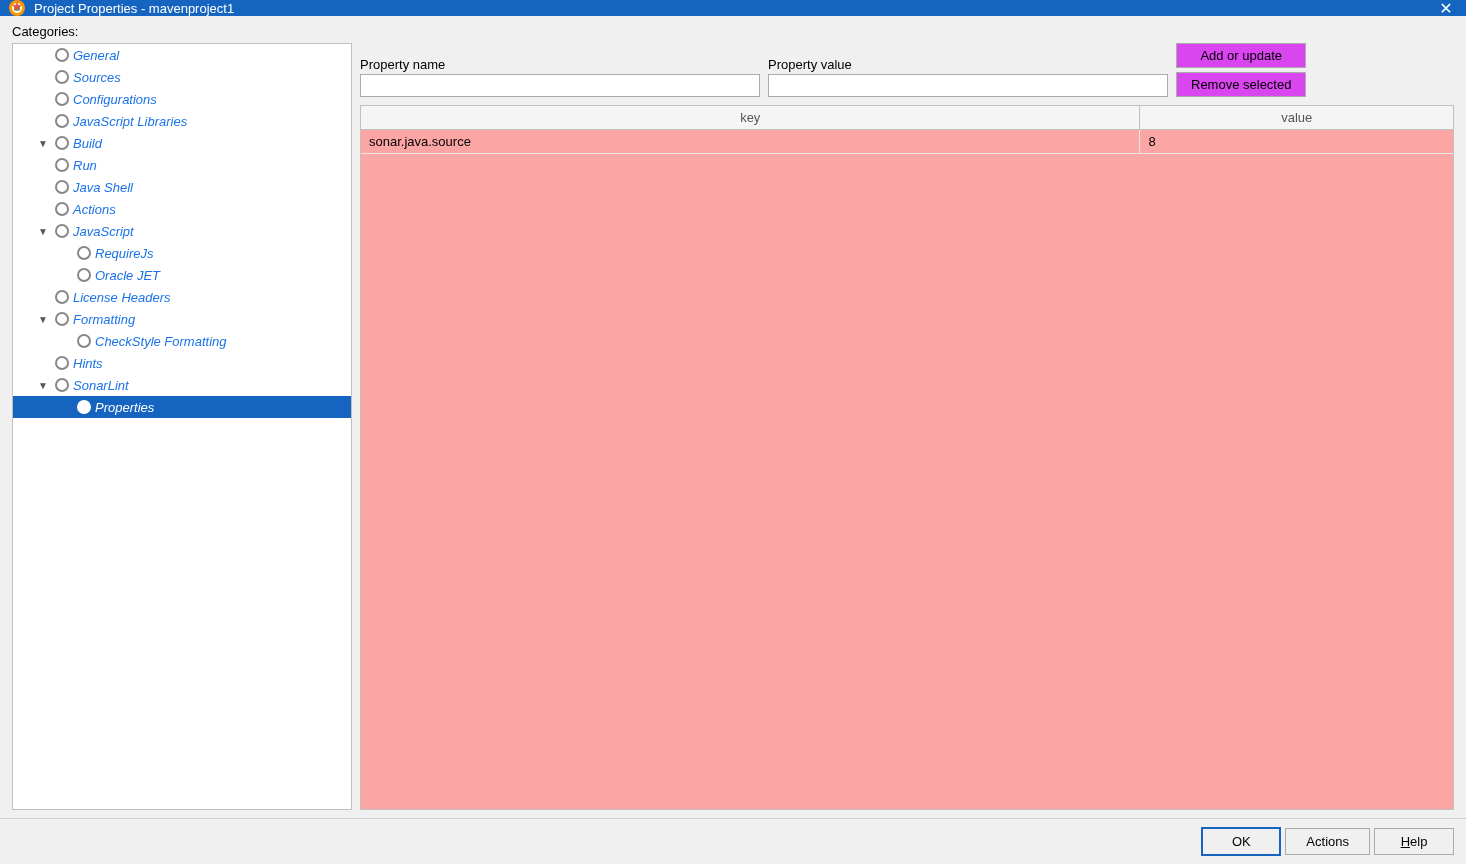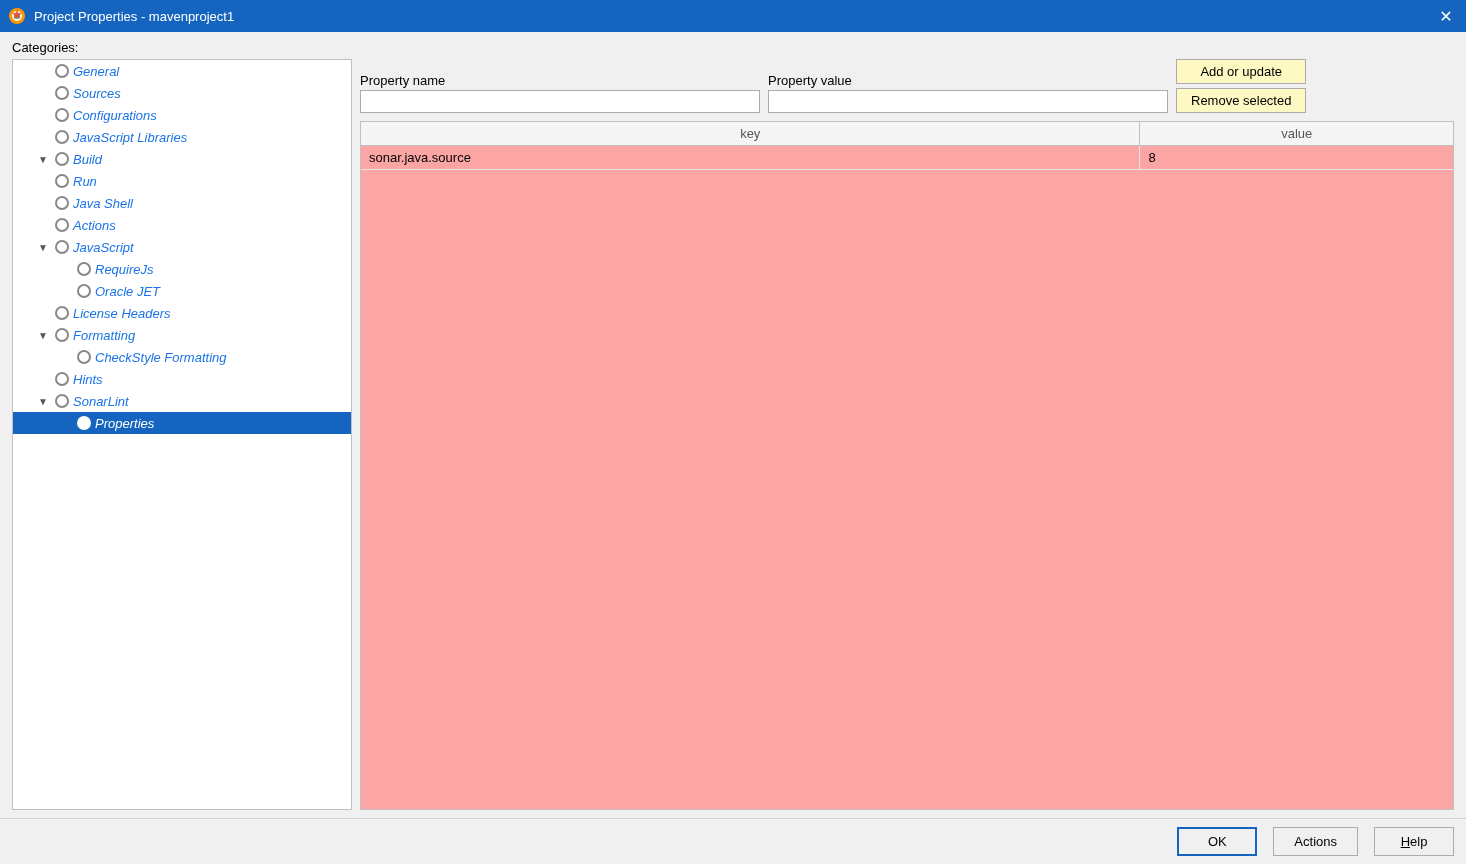--- a/index.html
+++ b/index.html
@@ -20,21 +20,21 @@
       flex-direction: column;
     }
 
     .titlebar {
       background: #1565c0;
       color: white;
       display: flex;
       align-items: center;
       justify-content: space-between;
       padding: 0 8px;
-      height: 32px;
+      height: 16px;
       flex-shrink: 0;
     }
 
     .titlebar-left {
       display: flex;
       align-items: center;
       gap: 8px;
     }
 
     .titlebar-icon {
@@ -204,21 +204,21 @@
     .buttons-group {
       display: flex;
       flex-direction: column;
       gap: 4px;
     }
 
     .action-btn {
       padding: 4px 14px;
       font-size: 13px;
       border: 1px solid #ababab;
-      background: #fef9c3;
+      background: #d946ef;
       cursor: pointer;
       white-space: nowrap;
       min-width: 130px;
     }
 
     
     .table-container {
       flex: 1;
       border: 1px solid #c0c0c0;
       background: #fca5a5;
@@ -252,21 +252,22 @@
       border-right: 1px solid #e8e8e8;
       font-size: 13px;
     }
 
     td:last-child { border-right: none; }
 
     
     .dialog-footer {
       display: flex;
       justify-content: flex-end;
-      gap: 16px;
+      align-items: center;
+      gap: 4px;
       padding: 8px 12px;
       border-top: 1px solid #d0d0d0;
       flex-shrink: 0;
     }
 
     .footer-btn {
       padding: 5px 20px;
       font-size: 13px;
       border: 1px solid #ababab;
       background: #f0f0f0;

